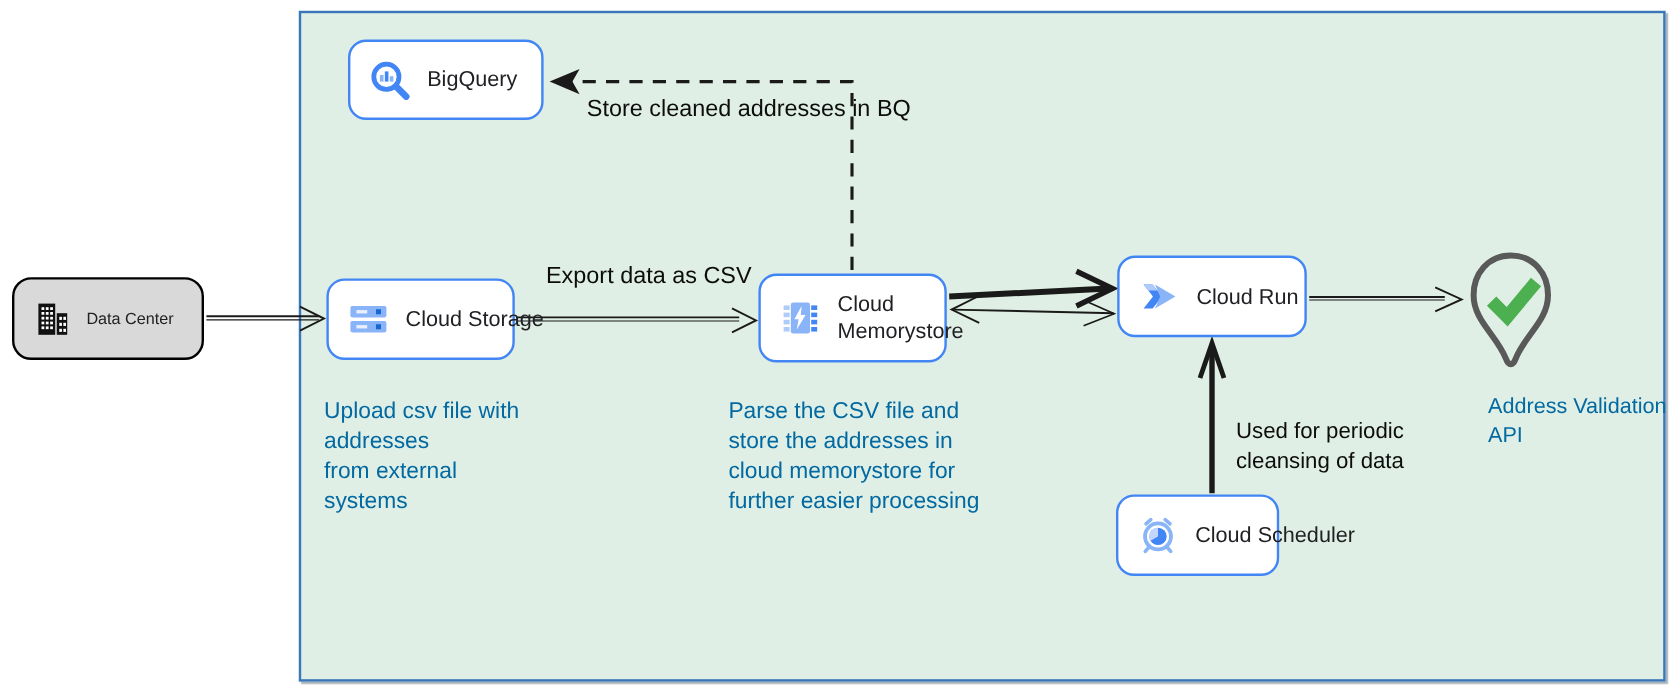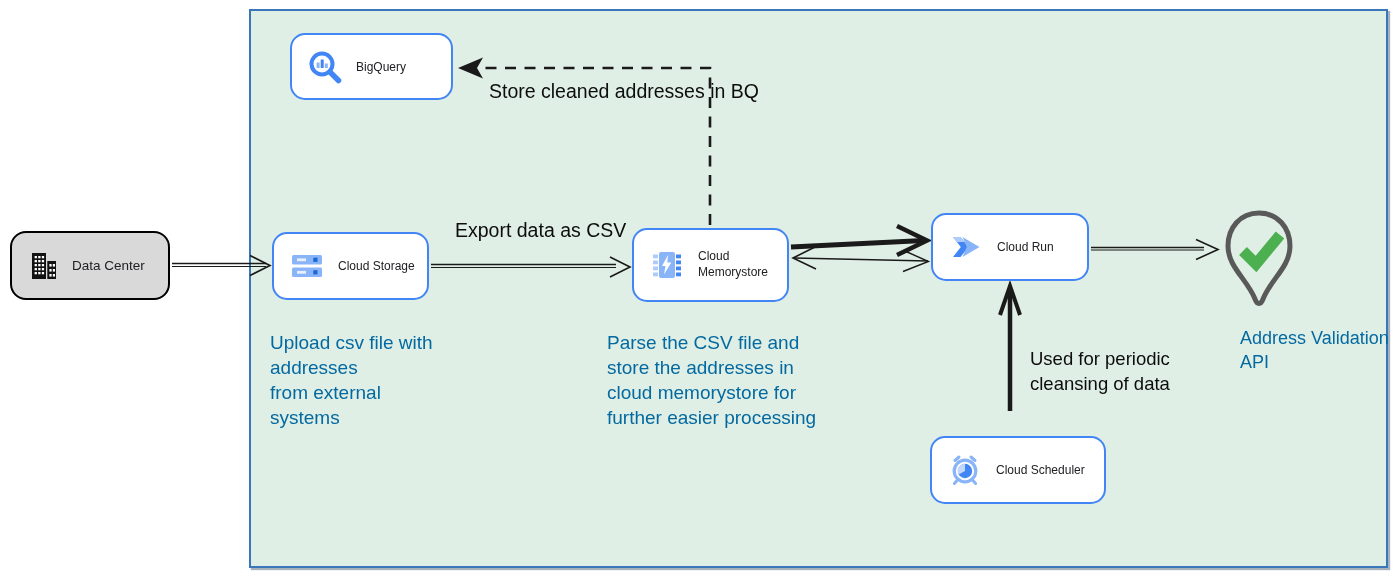--- a/index.html
+++ b/index.html
@@ -6,21 +6,21 @@
   .stage{position:relative;width:1400px;height:580px;background:#ffffff;
          font-family:"Liberation Sans",sans-serif;overflow:hidden;}
   .boundary{position:absolute;left:249px;top:9px;width:1139px;height:559px;
             background:#e0efe5;border:2px solid #3a76ba;
             box-shadow:2px 2px 1px rgba(80,100,120,.5);z-index:1;box-sizing:border-box;}
   svg.connectors{position:absolute;left:0;top:0;z-index:2;}
   .node{position:absolute;display:flex;align-items:center;gap:13px;padding-left:15px;
         background:#ffffff;border:2.5px solid #4285f4;border-radius:15px;z-index:3;
         box-sizing:border-box;}
   .node .icon{flex:0 0 auto;display:flex;}
-  .node-label{font-size:12px;color:#202124;white-space:nowrap;}
+  .node-label{font-size:18px;color:#202124;white-space:nowrap;}
   .node-label.wrap{white-space:normal;line-height:1.3;}
   .dc{background:#d9d9d9;border:2.5px solid #000000;border-radius:16px;}
   .dc .node-label{font-size:13.5px;}
   .pin-wrap{position:absolute;left:1219px;top:206px;z-index:3;}
   .note{position:absolute;font-size:19px;color:#0369a1;line-height:25px;
         white-space:pre-line;z-index:3;}
   .edge-label{position:absolute;font-size:19.5px;color:#0d0d0d;line-height:25px;
         white-space:pre-line;z-index:3;}
 </style>
 </head>
@@ -160,21 +160,21 @@
     <span class="icon">
       <svg width="36" height="36" viewBox="0 0 36 36">
         <polygon points="5,8 12.5,8 20.5,18 12.5,28 5,28 12.8,18" fill="#4285f4"></polygon>
         <polygon points="14.5,8 31.5,18 14.5,28 18.8,18" fill="#8ab4f8"></polygon>
         <polygon points="5,8 12.5,8 16.5,13 8.8,13" fill="#aecbfa"></polygon>
       </svg>
     </span>
     <span class="node-label">Cloud Run</span>
   </div>
 
-  <div class="node" style="left:930px;top:436px;width:176px;height:68px;">
+  <div class="node" style="left:930px;top:412px;width:136px;height:68px;">
     <span class="icon">
       <svg width="36" height="36" viewBox="0 0 36 36">
         <path d="M8,8.5 L12,5" stroke="#8ab4f8" stroke-width="3" stroke-linecap="round" fill="none"></path>
         <path d="M28,8.5 L24,5" stroke="#8ab4f8" stroke-width="3" stroke-linecap="round" fill="none"></path>
         <path d="M10,28.5 L7.4,31.5" stroke="#8ab4f8" stroke-width="3" stroke-linecap="round" fill="none"></path>
         <path d="M26,28.5 L28.6,31.5" stroke="#8ab4f8" stroke-width="3" stroke-linecap="round" fill="none"></path>
         <circle cx="18" cy="19" r="10.8" fill="#ffffff" stroke="#8ab4f8" stroke-width="3.2"></circle>
         <circle cx="18" cy="19" r="7.2" fill="#4285f4"></circle>
         <path d="M18,19 L18,11.8 A7.2,7.2 0 0 0 11.7,22.6 Z" fill="#c2d7fb"></path>
       </svg>

